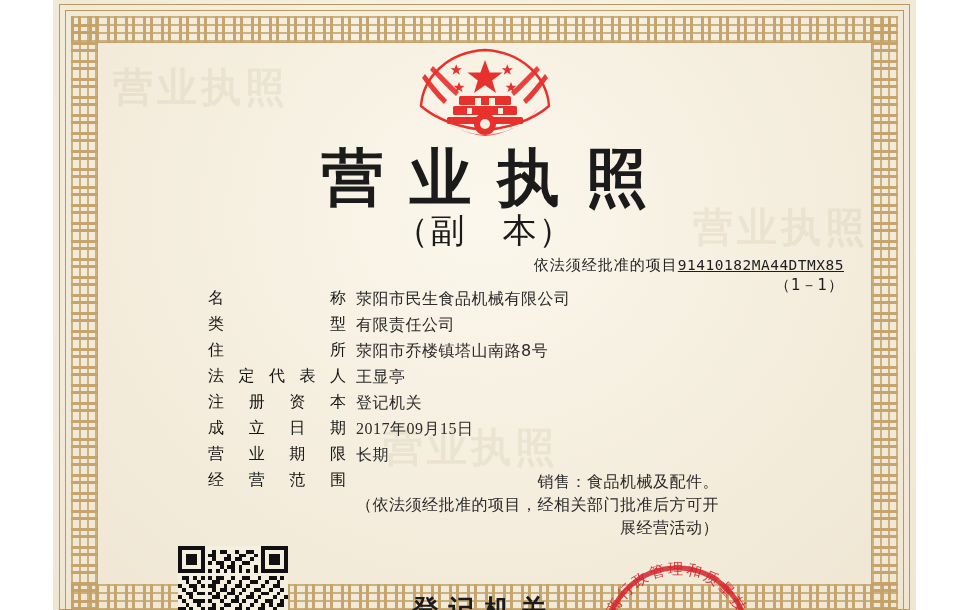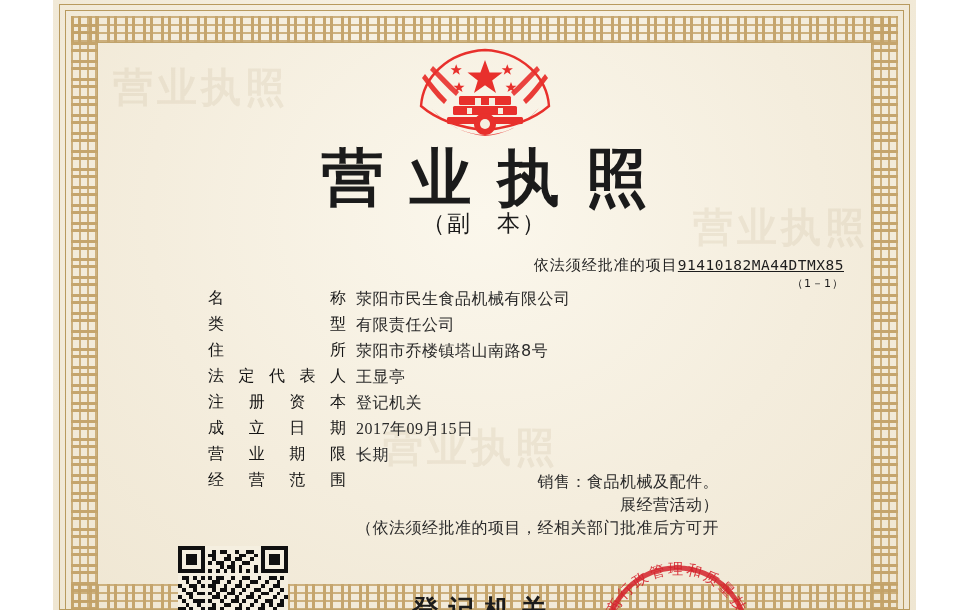--- a/index.html
+++ b/index.html
@@ -106,21 +106,21 @@
     letter-spacing: 26px;
     text-indent: 26px;
     color: #1b1b1b;
   }
   .subtitle {
     position: absolute;
     left: 0;
     right: 0;
     top: 208px;
     text-align: center;
-    font-size: 23px;
+    font-size: 34px;
     letter-spacing: 2px;
     color: #1b1b1b;
   }
 
   
   .credit-code {
     position: absolute;
     right: 72px;
     top: 256px;
     font-size: 15px;
@@ -131,21 +131,21 @@
   .credit-code .code-num {
     font-family: "DejaVu Sans Mono", "Liberation Mono", monospace;
     font-size: 14.5px;
     letter-spacing: 0.5px;
     text-decoration: underline;
   }
   .page-no {
     position: absolute;
     right: 72px;
     top: 276px;
-    font-size: 11px;
+    font-size: 15px;
     color: #1d1d1d;
     letter-spacing: 1px;
   }
 
   
   .fields {
     position: absolute;
     left: 155px;
     top: 288px;
     width: 700px;
@@ -359,22 +359,22 @@
 
     <div class="field-row">
       <div class="field-label">
         <span>经</span>
         <span>营</span>
         <span>范</span>
         <span>围</span>
       </div>
       <div class="field-value scope-lines">
         <div>销售：食品机械及配件。</div>
+        <div>（依法须经批准的项目，经相关部门批准后方可开</div>
         <div>展经营活动）</div>
-        <div>（依法须经批准的项目，经相关部门批准后方可开</div>
       </div>
     </div>
 
   </div>
 
   <div class="qr">
     <svg viewBox="0 0 29 29" width="110" height="110" shape-rendering="crispEdges" aria-hidden="true">
       <rect width="29" height="29" fill="#f5efe0"></rect>
       <g fill="#101010">
 

